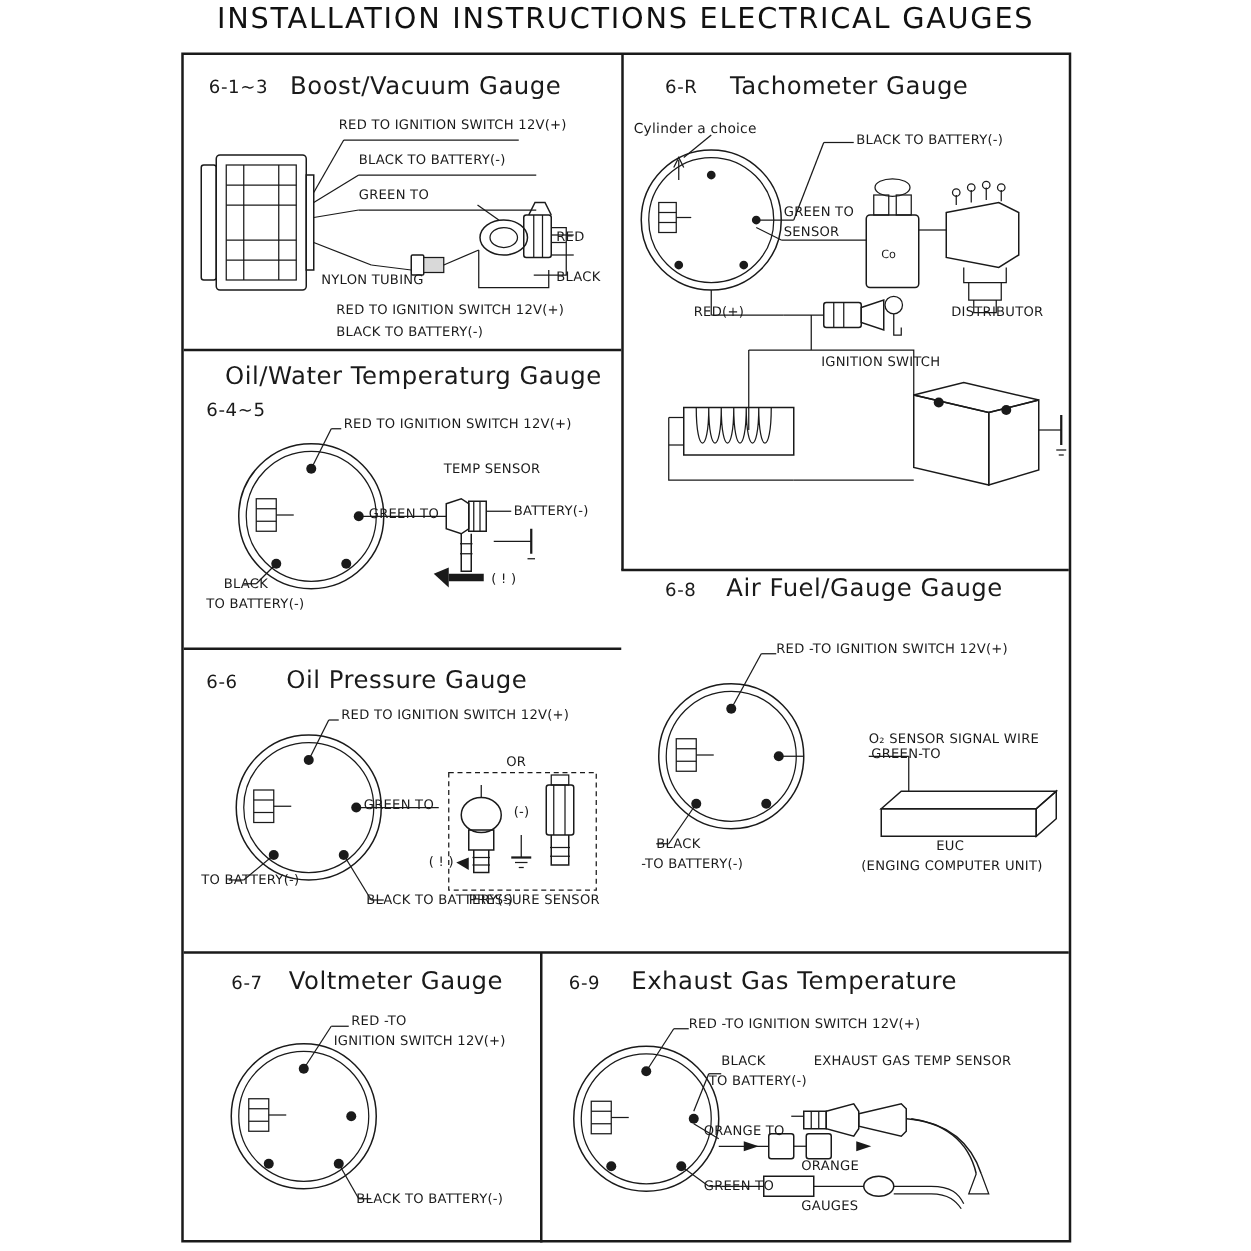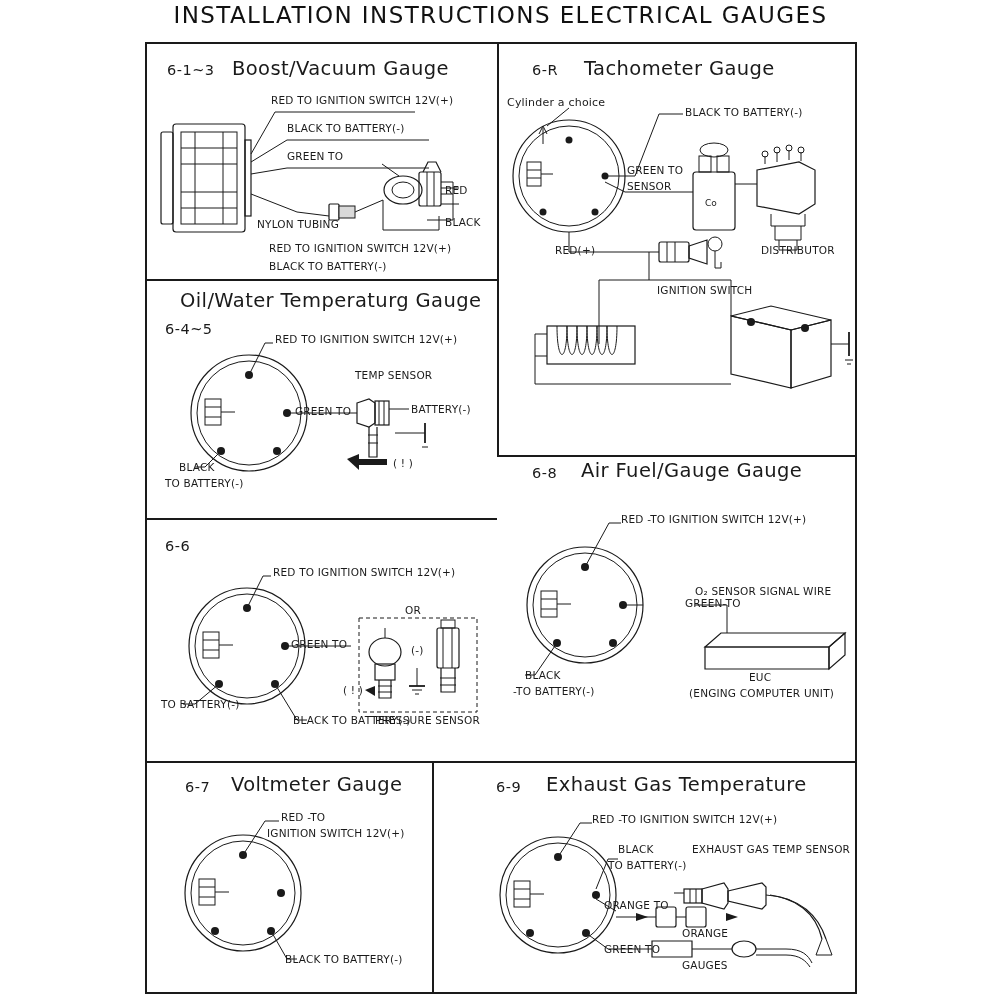--- a/index.html
+++ b/index.html
@@ -288,20 +288,21 @@
     <div class="lbl" style="left:208px; top:88px;">TEMP SENSOR</div>
     <div class="lbl" style="left:148px; top:124px;">GREEN TO</div>
     <div class="lbl" style="left:264px; top:122px;">BATTERY(-)</div>
     <div class="lbl" style="left:32px; top:180px;">BLACK</div>
     <div class="lbl" style="left:18px; top:196px;">TO BATTERY(-)</div>
     <div class="lbl" style="left:246px; top:176px;">( ! )</div>
   </div>
 
   <div class="panel" style="left:147px; top:520px; width:350px; height:241px;">
     <div class="pcode" style="left:18px; top:18px;">6-6</div>
+    <div class="ptitle" style="left:82px; top:12px;">Oil Pressure Gauge</div>
 
     <svg width="350" height="241">
       <circle class="ln" cx="100" cy="126" r="58"></circle>
       <circle class="ln thin" cx="100" cy="126" r="52"></circle>
       <circle class="fillk" cx="100" cy="88" r="4"></circle>
       <circle class="fillk" cx="72" cy="164" r="4"></circle>
       <circle class="fillk" cx="128" cy="164" r="4"></circle>
       <circle class="fillk" cx="138" cy="126" r="4"></circle>
       <rect class="ln thin" x="56" y="112" width="16" height="26"></rect>
       <line class="ln thin" x1="56" y1="120" x2="72" y2="120"></line>
@@ -378,21 +379,21 @@
 
       <path class="ln" d="M206 190 L330 190 L330 212 L206 212 Z"></path>
       <path class="ln" d="M206 190 L222 176 L346 176 L330 190 Z"></path>
       <path class="ln" d="M330 190 L346 176 L346 198 L330 212 Z"></path>
 
       <line class="ln thin" x1="58" y1="186" x2="36" y2="218"></line>
       <line class="ln thin" x1="36" y1="218" x2="26" y2="218"></line>
     </svg>
 
     <div class="lbl" style="left:122px; top:56px;">RED -TO IGNITION SWITCH 12V(+)</div>
-    <div class="lbl" style="left:146px; top:140px;padding-left:40px;">GREEN-TO</div>
+    <div class="lbl" style="left:158px; top:140px;padding-left:40px;">GREEN-TO</div>
     <div class="lbl" style="left:196px; top:128px;">O₂  SENSOR SIGNAL WIRE</div>
     <div class="lbl" style="left:250px; top:214px;">EUC</div>
     <div class="lbl" style="left:190px; top:230px;">(ENGING COMPUTER UNIT)</div>
     <div class="lbl" style="left:26px; top:212px;">BLACK</div>
     <div class="lbl" style="left:14px; top:228px;">-TO BATTERY(-)</div>
   </div>
 
   <div class="panel" style="left:147px; top:763px; width:285px; height:231px;">
     <div class="pcode" style="left:38px; top:16px;">6-7</div>
     <div class="ptitle" style="left:84px; top:10px;">Voltmeter Gauge</div>
@@ -412,21 +413,21 @@
       <line class="ln thin" x1="118" y1="58" x2="132" y2="58"></line>
       <line class="ln thin" x1="124" y1="168" x2="140" y2="196"></line>
       <line class="ln thin" x1="140" y1="196" x2="150" y2="196"></line>
     </svg>
 
     <div class="lbl" style="left:134px; top:48px;">RED -TO</div>
     <div class="lbl" style="left:120px; top:64px;">IGNITION SWITCH 12V(+)</div>
     <div class="lbl" style="left:138px; top:190px;">BLACK  TO BATTERY(-)</div>
   </div>
 
-  <div class="panel" style="left:456px; top:763px; width:434px; height:231px;">
+  <div class="panel" style="left:415px; top:763px; width:434px; height:231px;">
     <div class="pcode" style="left:40px; top:16px;">6-9</div>
     <div class="ptitle" style="left:90px; top:10px;">Exhaust Gas Temperature</div>
 
     <svg width="421" height="231">
       <circle class="ln" cx="102" cy="132" r="58"></circle>
       <circle class="ln thin" cx="102" cy="132" r="52"></circle>
       <circle class="fillk" cx="102" cy="94" r="4"></circle>
       <circle class="fillk" cx="74" cy="170" r="4"></circle>
       <circle class="fillk" cx="130" cy="170" r="4"></circle>
       <circle class="fillk" cx="140" cy="132" r="4"></circle>

